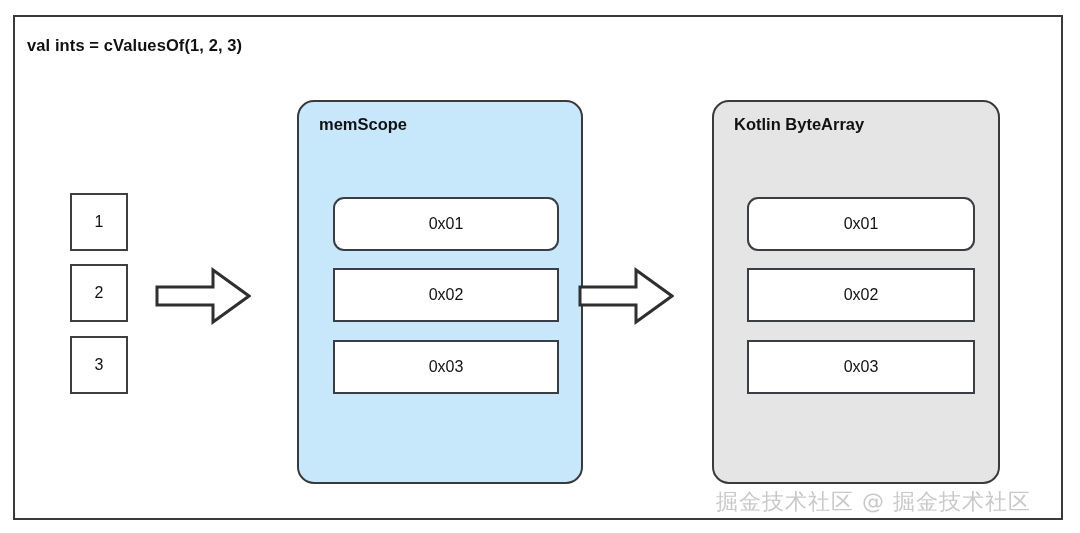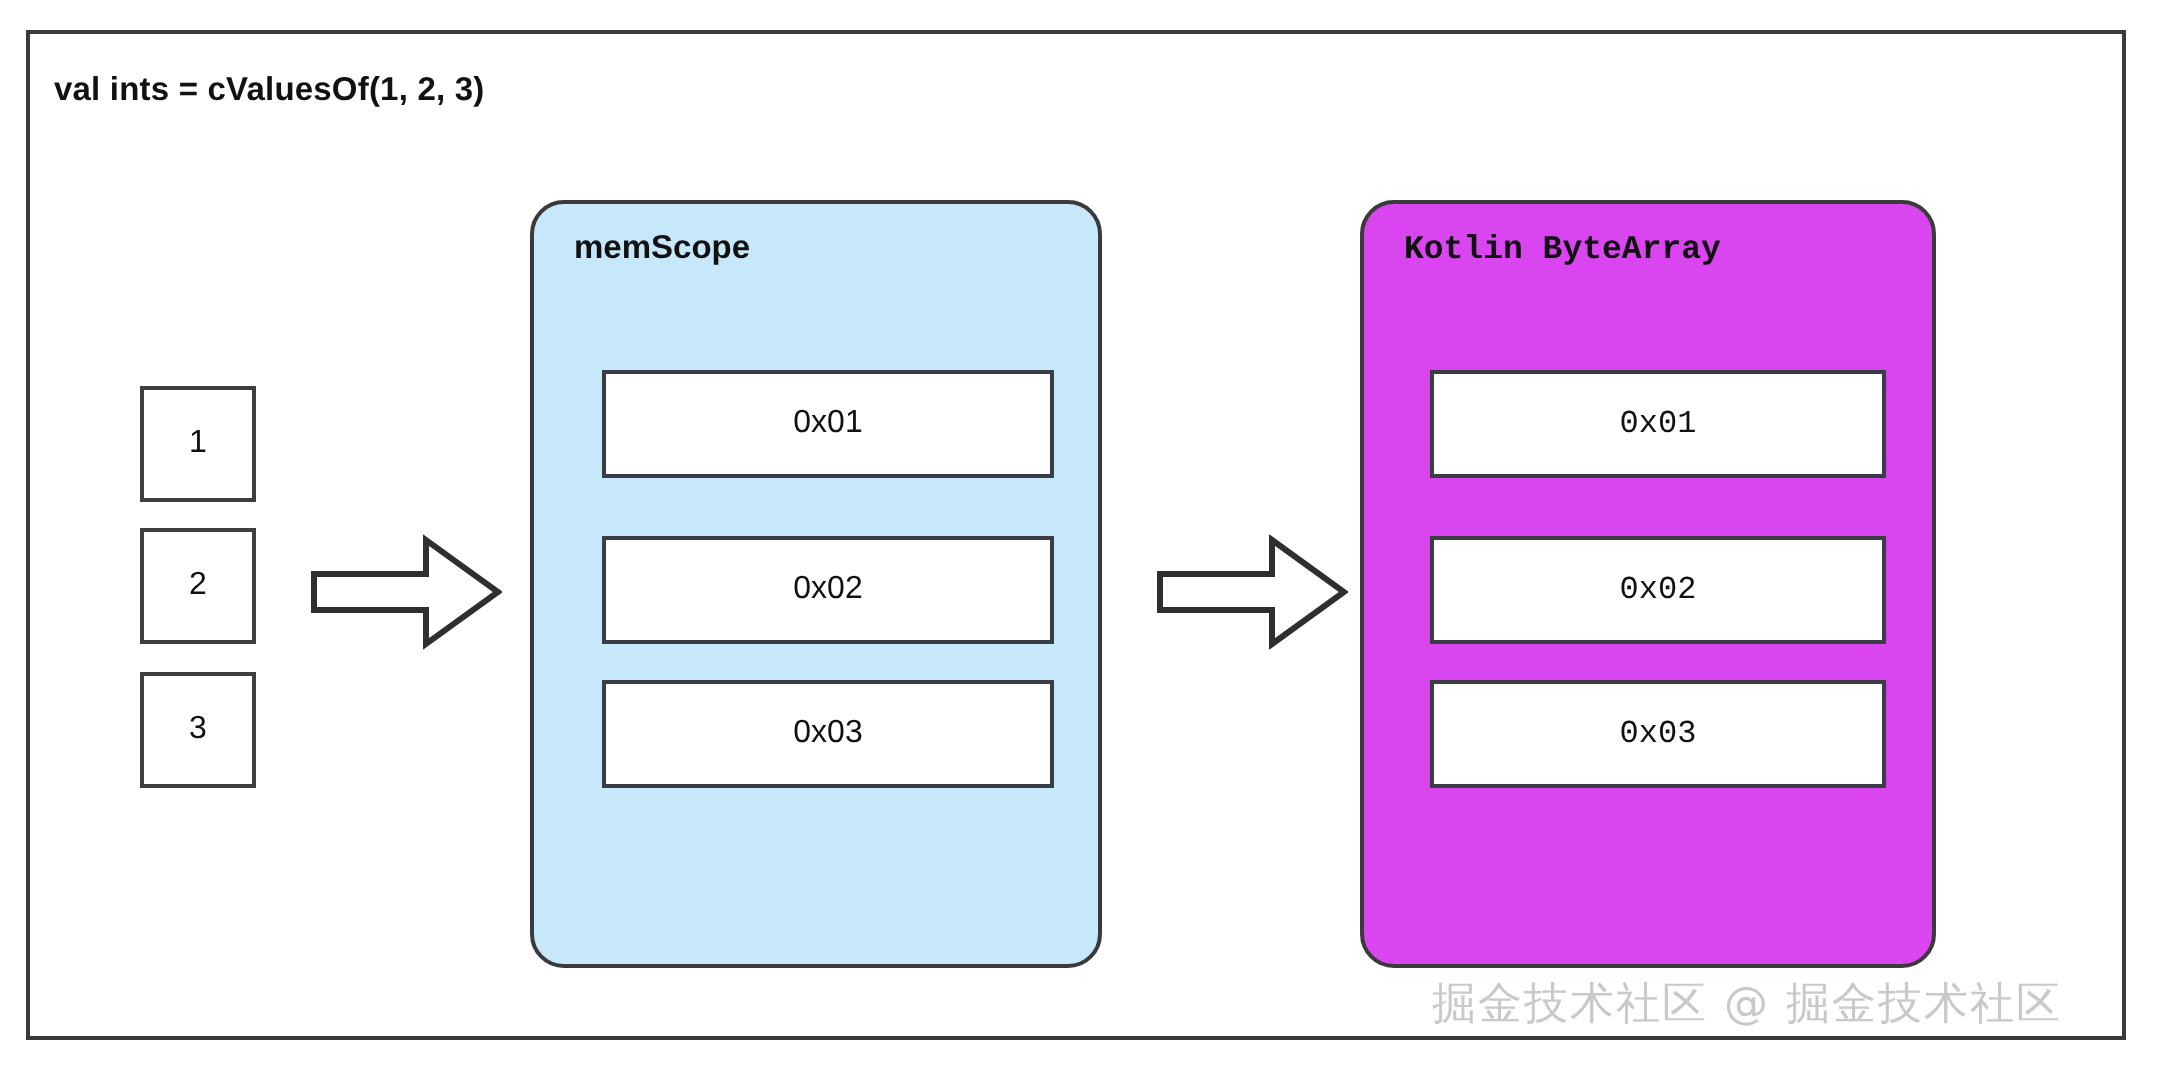--- a/index.html
+++ b/index.html
@@ -53,35 +53,35 @@
     justify-content: center;
     font-size: 16px;
     color: #111111;
   }
   
   .container-box {
     position: absolute;
     border: 2px solid #3a3a3a;
     border-radius: 17px;
     box-sizing: border-box;
+    margin-left: 32px;
   }
   #memscope-box {
     left: 265px;
     top: 100px;
     width: 286px;
     height: 384px;
     background: #c7e8fb;
   }
   #bytearray-box {
     left: 680px;
     top: 100px;
     width: 288px;
     height: 384px;
-    background: #d946ef;
-    font-family: Liberation Mono, monospace;
+    background: #e5e5e5;
   }
   .container-title {
     position: absolute;
     left: 20px;
     top: 13px;
     font-size: 16.5px;
     font-weight: bold;
     color: #111111;
     white-space: nowrap;
   }
@@ -99,21 +99,21 @@
     color: #111111;
   }
   #memscope-box .hex-cell {
     left: 34px;
     width: 226px;
   }
   #bytearray-box .hex-cell {
     left: 33px;
     width: 228px;
   }
-  .hex-row-0 { top: 83px; }
+  .hex-row-0 { top: 95px; border-radius: 11px; }
   .hex-row-1 { top: 166px; text-align: center; }
   .hex-row-2 { top: 238px; }
 
   
   .block-arrow {
     position: absolute;
     top: 265px;
     width: 96px;
     height: 62px;
   }

